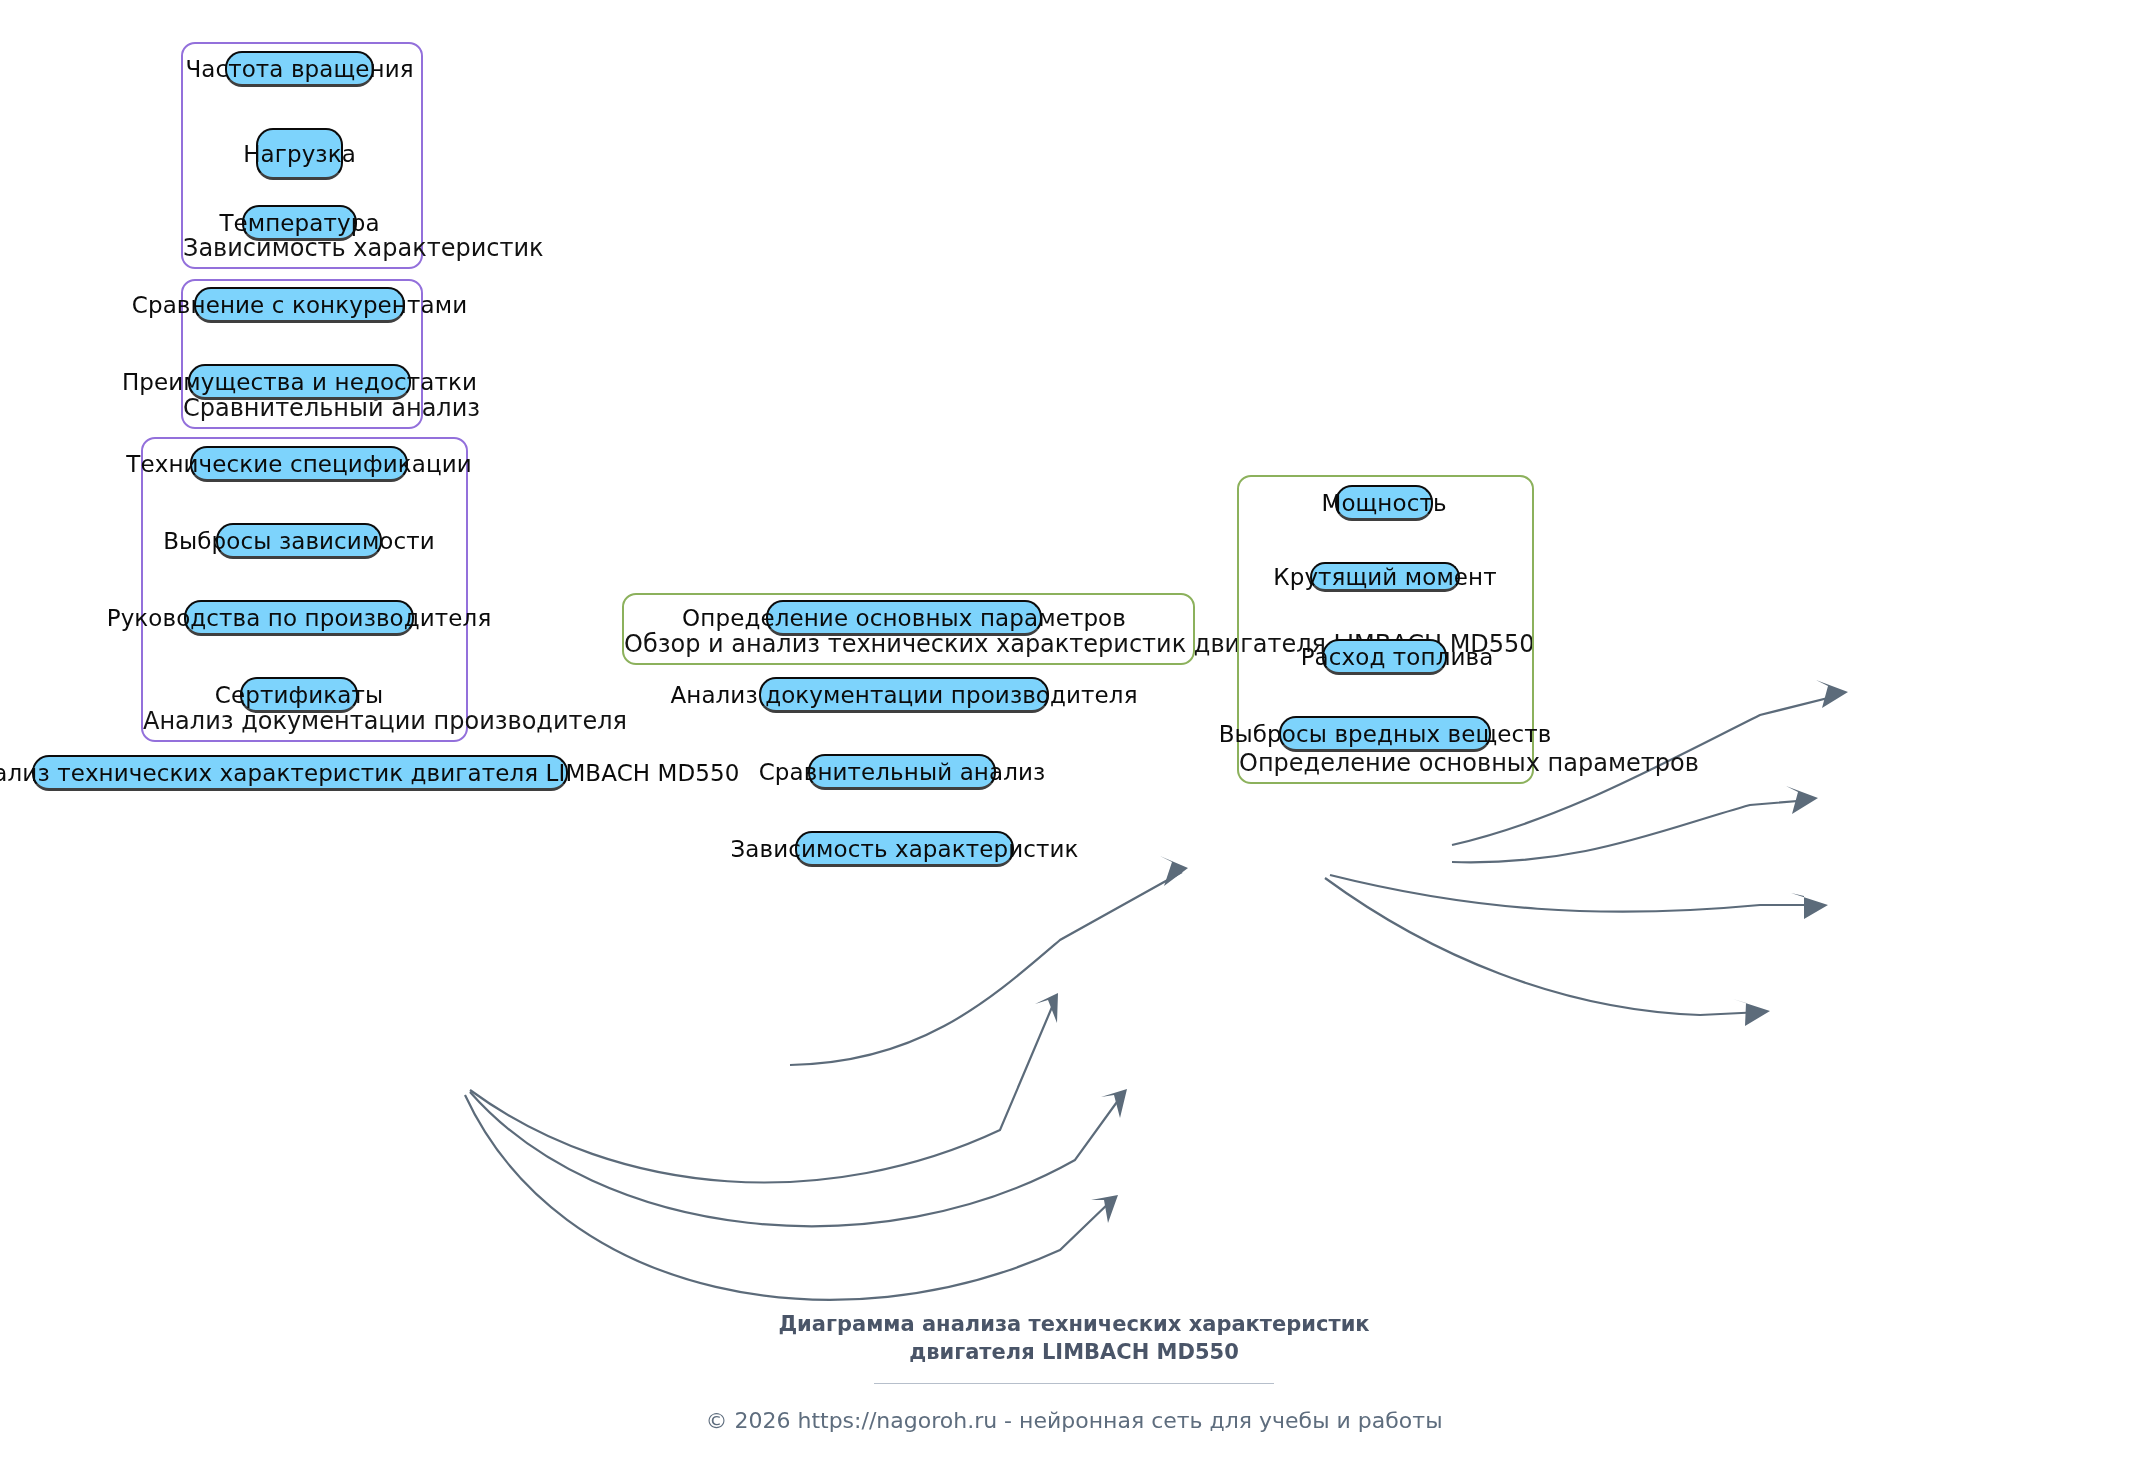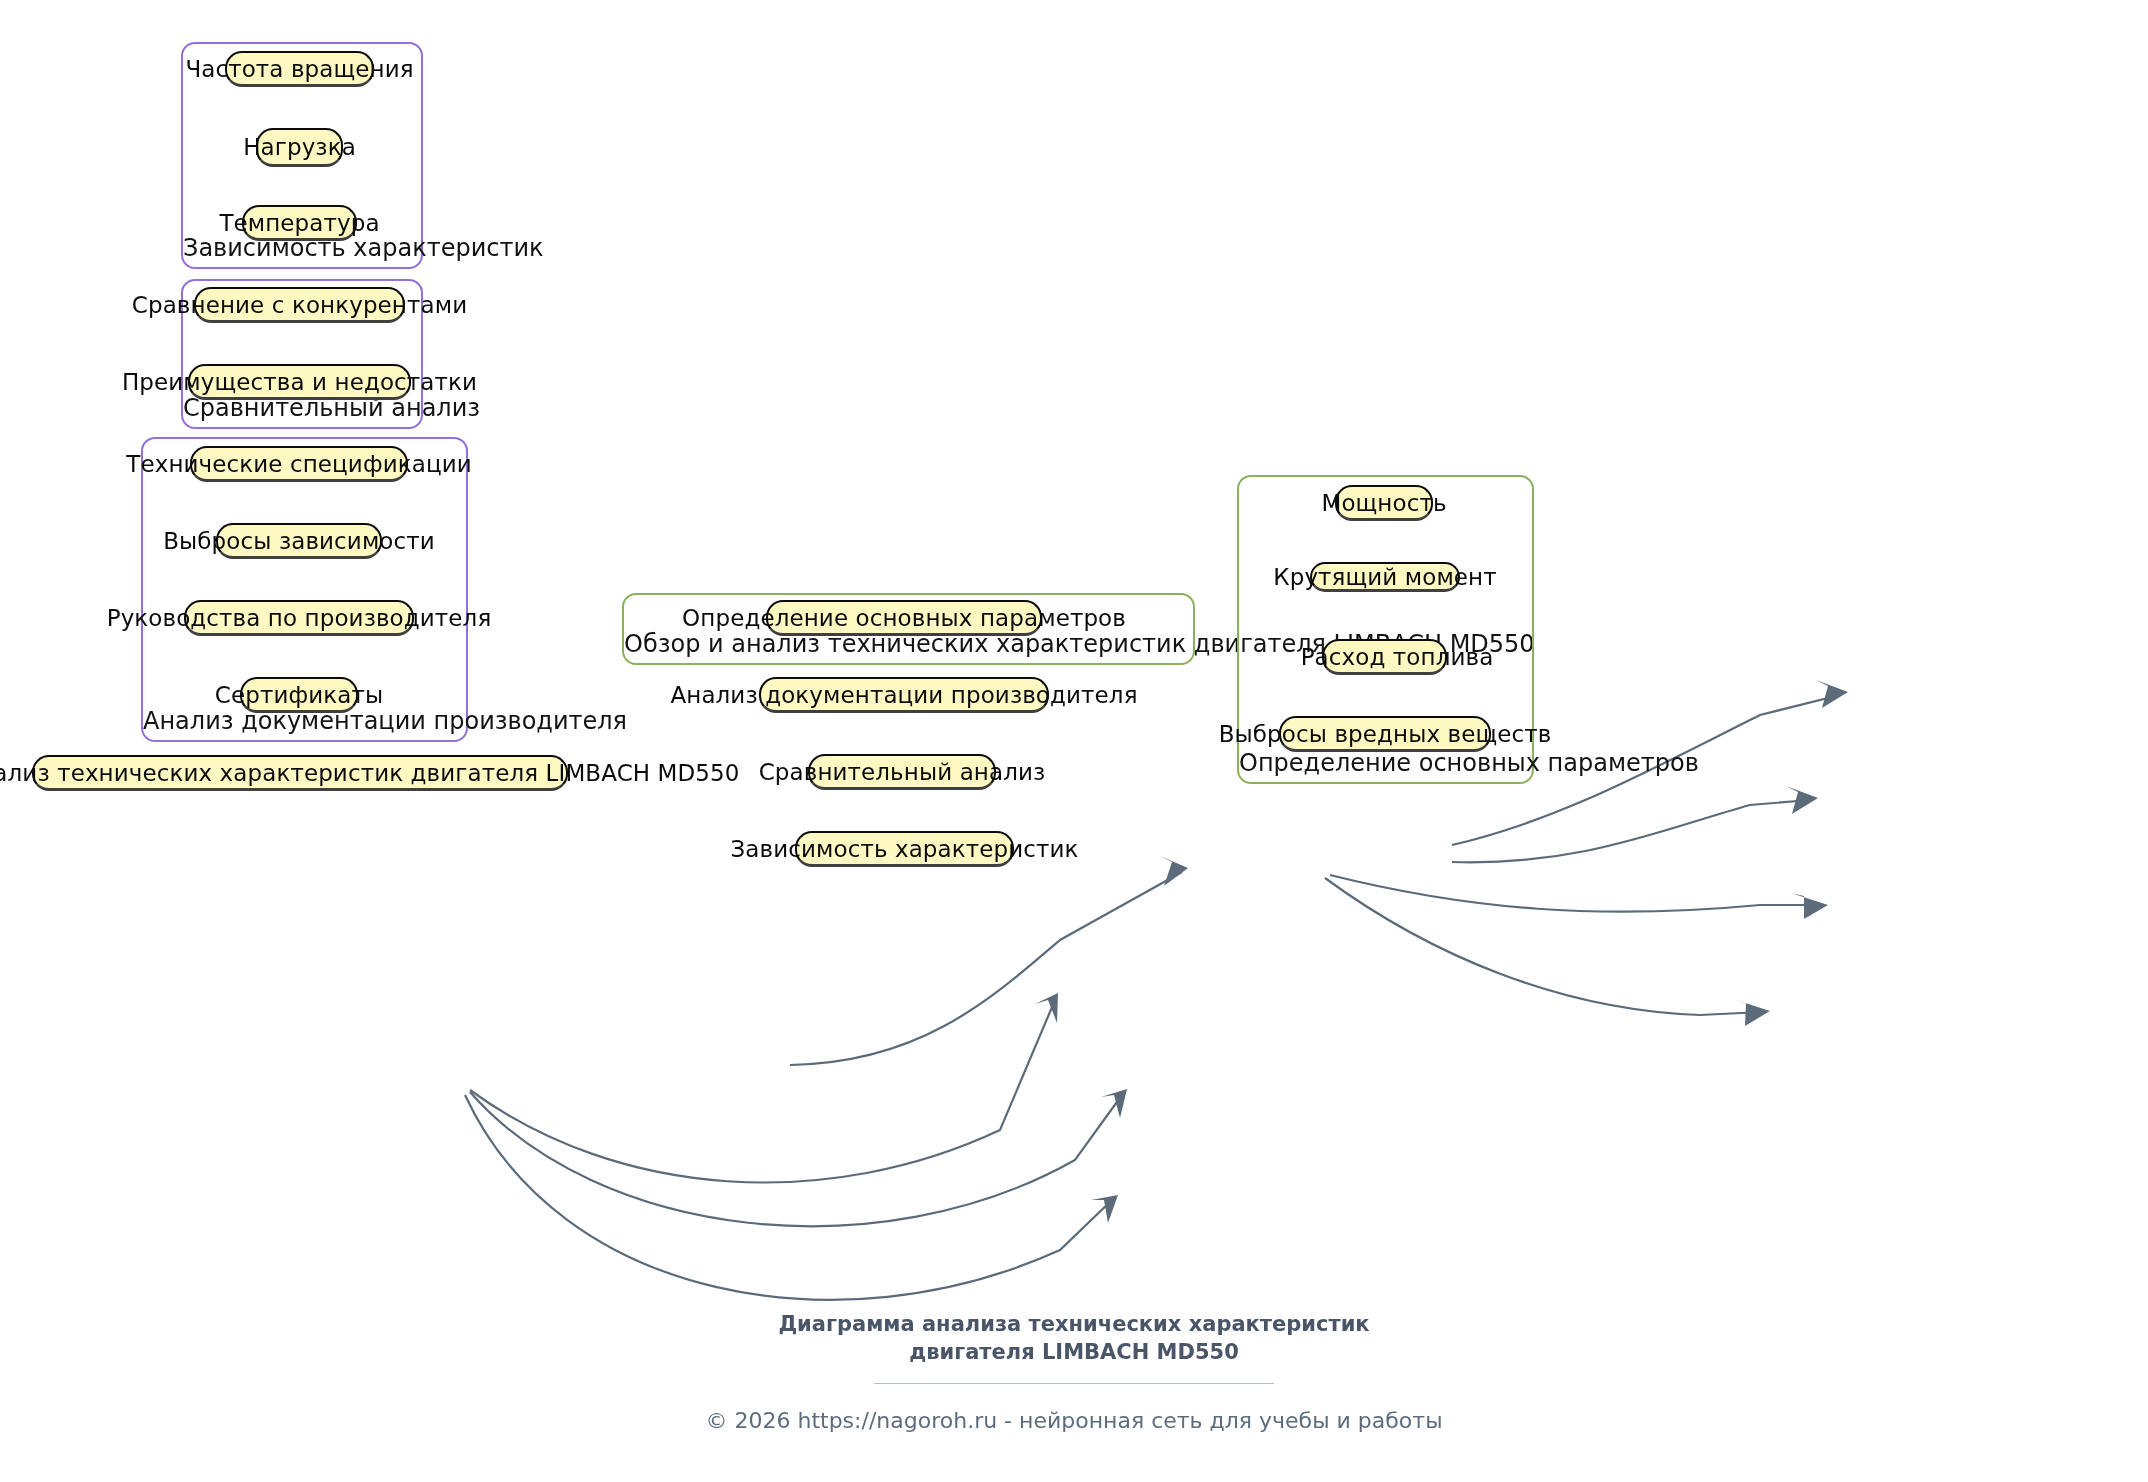--- a/index.html
+++ b/index.html
@@ -46,21 +46,21 @@
   .node {
     position: absolute;
     box-sizing: border-box;
     display: flex;
     align-items: center;
     justify-content: center;
     border: 2px solid #0b0b0b;
     border-bottom-width: 3px;
     border-bottom-color: #3f3f3f;
     border-radius: 17px;
-    background: #fef9c3;
+    background: #7dd3fc;
     color: #0b0b0b;
     font-size: 23px;
     white-space: nowrap;
     padding: 0 14px;
     letter-spacing: 0.1px;
   }
   
   #edges {
     position: absolute;
     left: 0; top: 0;
@@ -149,21 +149,21 @@
       <polygon points="1770,1011 1745,1026 1746,1003 1733,999"></polygon>
     </g>
   </svg>
 
   <div class="cluster" style="left:181px; top:42px; width:242px; height:227px;">
     <div class="cluster-label">Зависимость характеристик</div>
   </div>
   <div class="node" style="left:225px; top:51px; width:149px; height:36px;">
     <span>Частота вращения</span>
   </div>
-  <div class="node" style="left:256px; top:128px; width:87px; height:39px;">
+  <div class="node" style="left:256px; top:128px; width:87px; height:52px;">
     <span>Нагрузка</span>
   </div>
   <div class="node" style="left:242px; top:205px; width:115px; height:36px;">
     <span>Температура</span>
   </div>
 
   <div class="cluster" style="left:181px; top:279px; width:242px; height:150px;">
     <div class="cluster-label">Сравнительный анализ</div>
   </div>
   <div class="node" style="left:194px; top:287px; width:211px; height:36px;">

